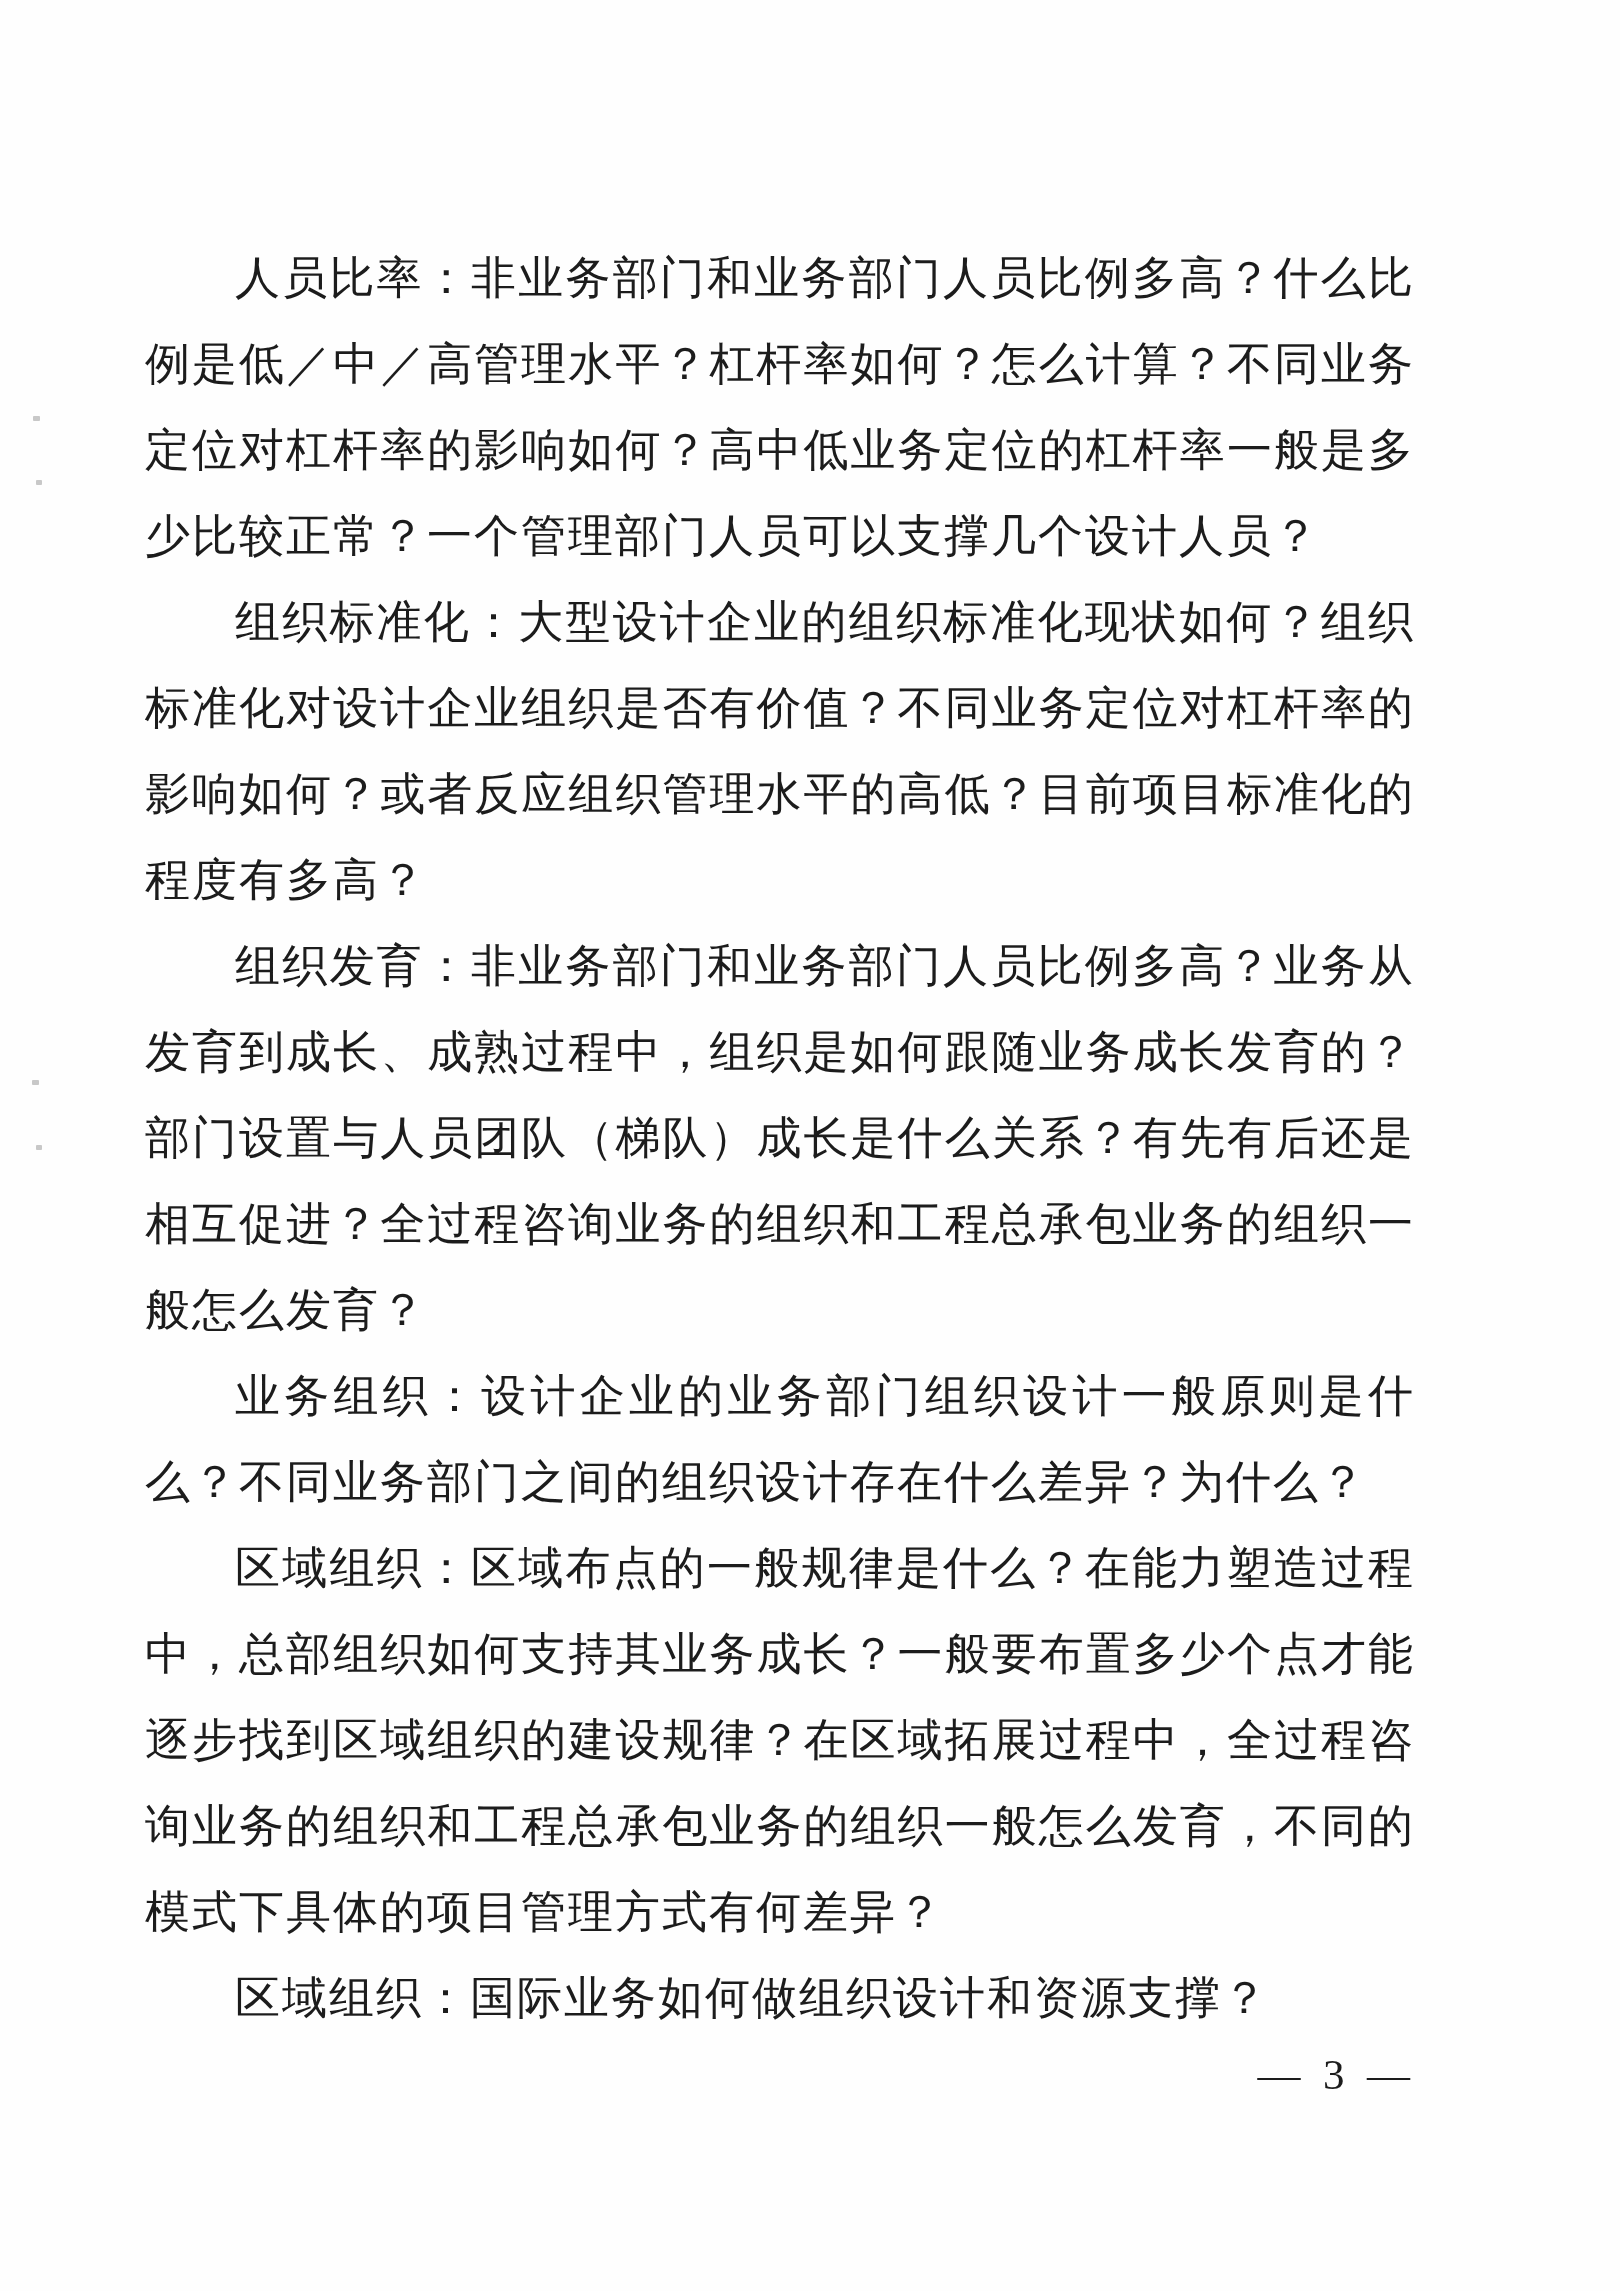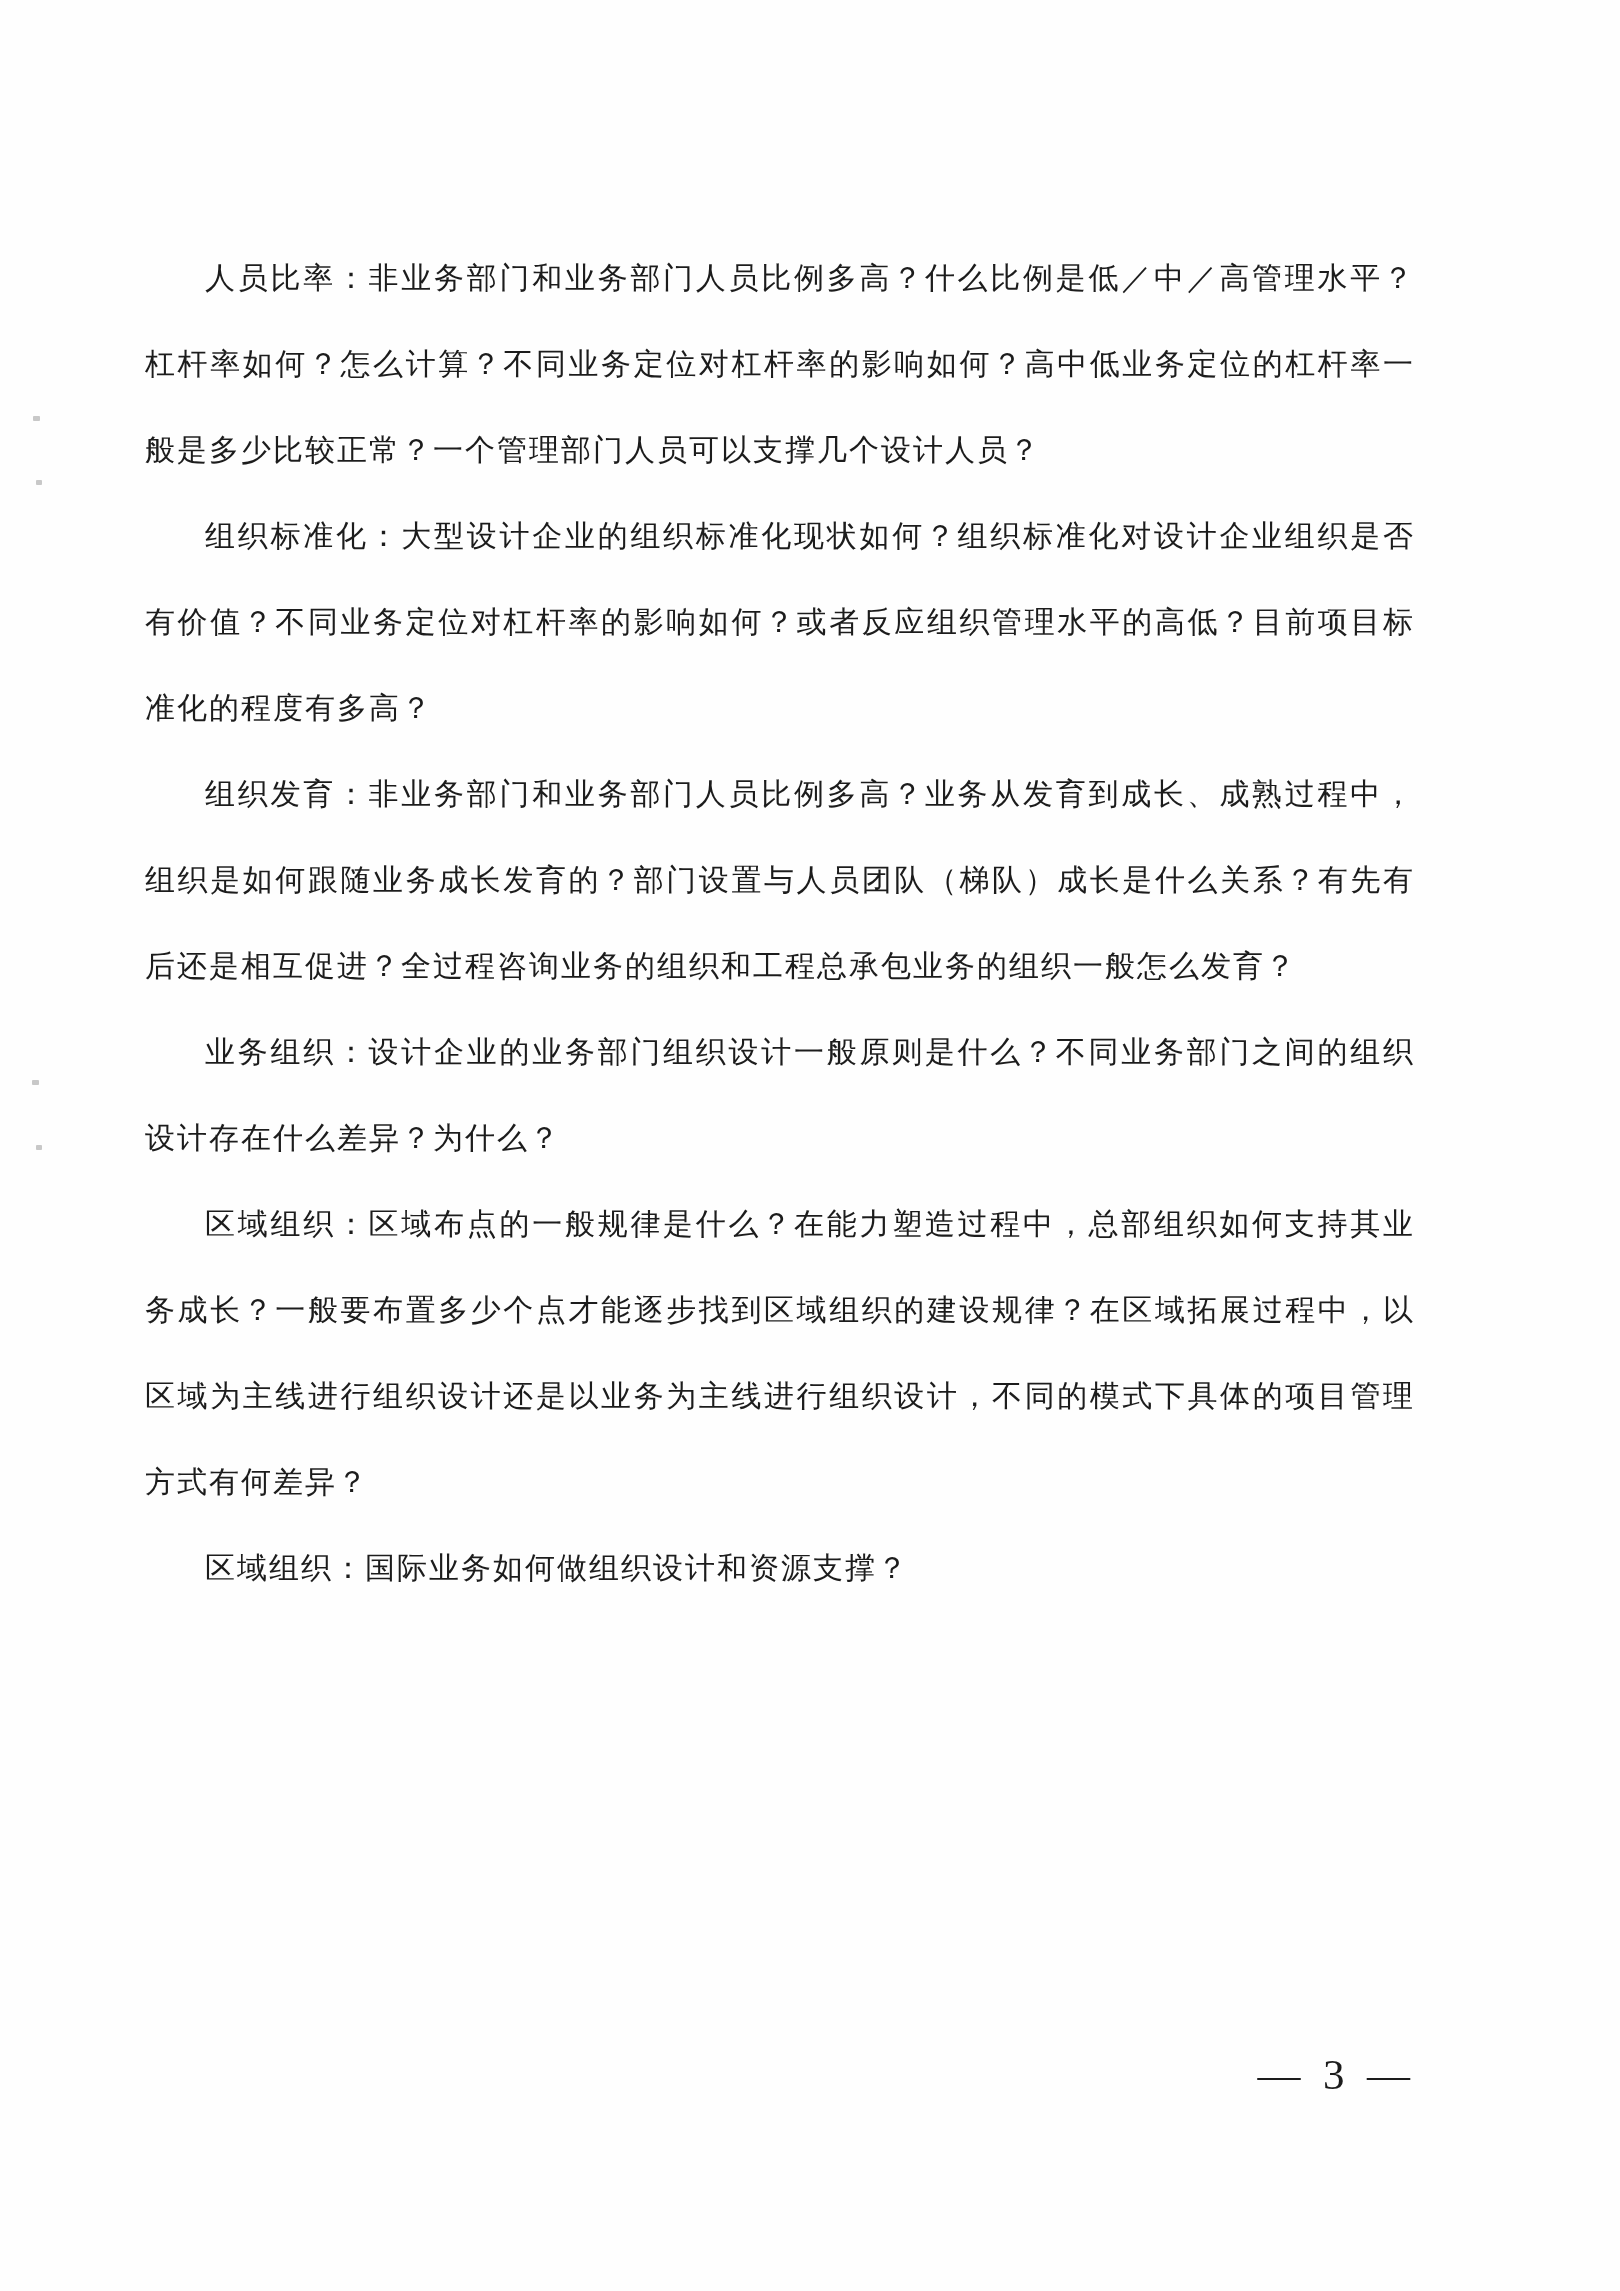--- a/index.html
+++ b/index.html
@@ -17,21 +17,21 @@
     color: #1c1c1c;
   }
   .text-block {
     position: absolute;
     left: 145px;
     top: 235px;
     width: 1270px;
   }
   .text-block p {
     margin: 0;
-    font-size: 30px;
+    font-size: 45px;
     line-height: 86px;
     letter-spacing: 2px;
     text-align: justify;
     text-indent: 2em;
     font-weight: 500;
   }
   .page-num {
     position: absolute;
     top: 2050px;
     right: 204px;
@@ -55,21 +55,21 @@
 </head>
 <body>
 
 <div class="page">
 
   <div class="text-block">
     <p>人员比率：非业务部门和业务部门人员比例多高？什么比例是低／中／高管理水平？杠杆率如何？怎么计算？不同业务定位对杠杆率的影响如何？高中低业务定位的杠杆率一般是多少比较正常？一个管理部门人员可以支撑几个设计人员？</p>
     <p>组织标准化：大型设计企业的组织标准化现状如何？组织标准化对设计企业组织是否有价值？不同业务定位对杠杆率的影响如何？或者反应组织管理水平的高低？目前项目标准化的程度有多高？</p>
     <p>组织发育：非业务部门和业务部门人员比例多高？业务从发育到成长、成熟过程中，组织是如何跟随业务成长发育的？部门设置与人员团队（梯队）成长是什么关系？有先有后还是相互促进？全过程咨询业务的组织和工程总承包业务的组织一般怎么发育？</p>
     <p>业务组织：设计企业的业务部门组织设计一般原则是什么？不同业务部门之间的组织设计存在什么差异？为什么？</p>
-    <p>区域组织：区域布点的一般规律是什么？在能力塑造过程中，总部组织如何支持其业务成长？一般要布置多少个点才能逐步找到区域组织的建设规律？在区域拓展过程中，以区域为主线进行组织设计还是以业务为主线进行组织设计，不同的模式下具体的项目管理方式有何差异？</p>
+    <p>区域组织：区域布点的一般规律是什么？在能力塑造过程中，总部组织如何支持其业务成长？一般要布置多少个点才能逐步找到区域组织的建设规律？在区域拓展过程中，全过程咨询业务的组织和工程总承包业务的组织一般怎么发育，不同的模式下具体的项目管理方式有何差异？</p>
     <p>区域组织：国际业务如何做组织设计和资源支撑？</p>
   </div>
 
   <div class="page-num">— 3 —</div>
 
   <div class="speck s1"></div>
   <div class="speck s2"></div>
   <div class="speck s3"></div>
   <div class="speck s4"></div>
 

